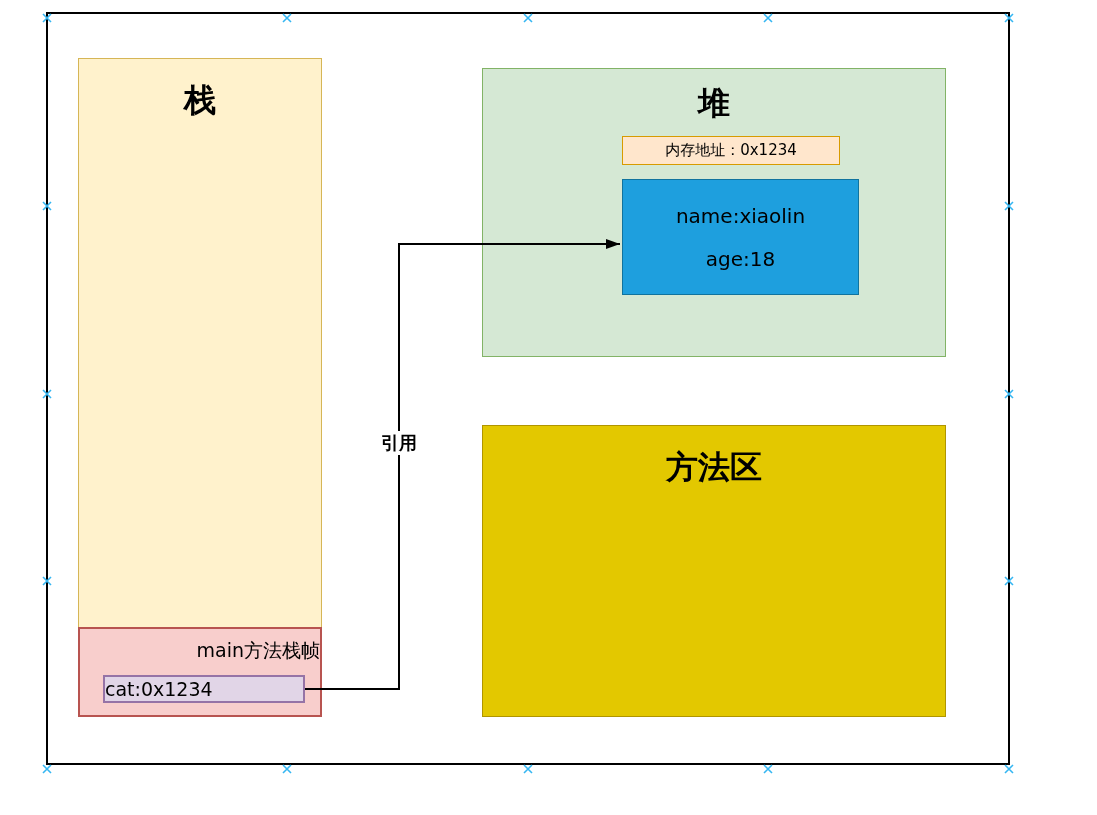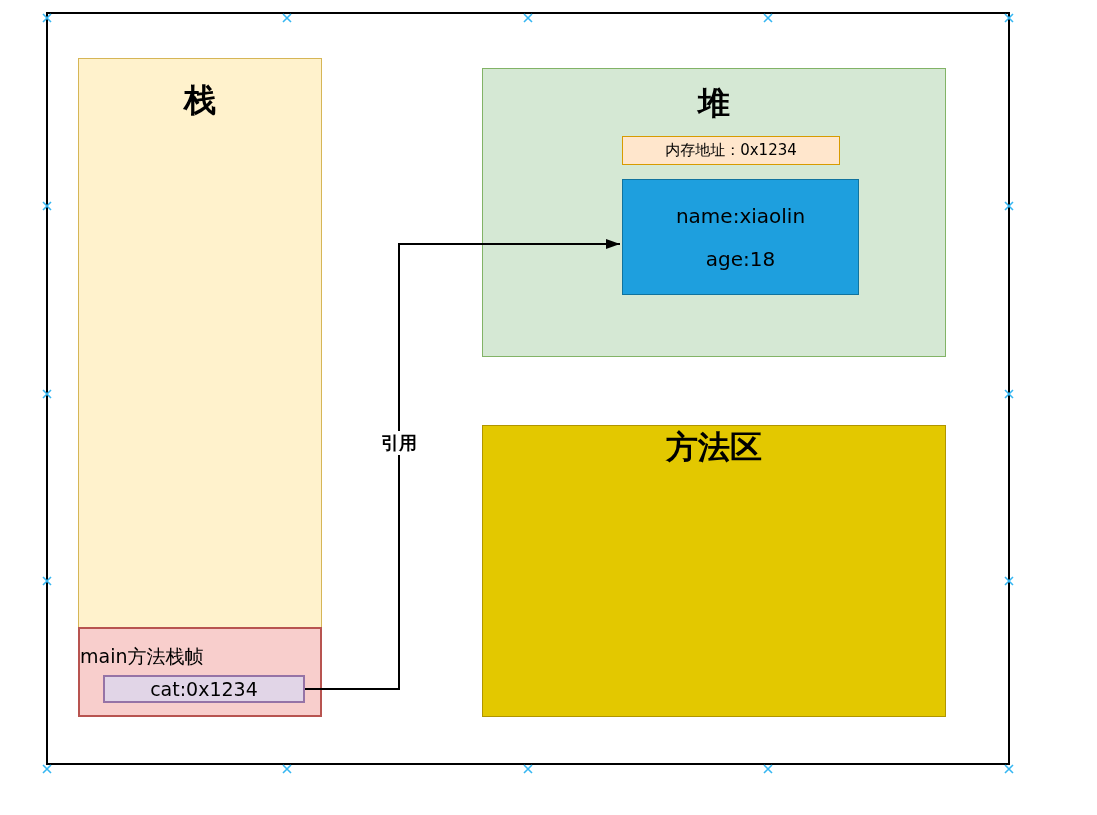--- a/index.html
+++ b/index.html
@@ -11,33 +11,33 @@
     border:2px solid #000000; box-sizing:border-box; background:#ffffff;
   }
 
   .shape { position:absolute; box-sizing:border-box; }
 
   .stack-box   { left:78px;  top:58px;  width:244px; height:659px; background:#FFF2CC; border:1px solid #D6B656; }
   .heap-box    { left:482px; top:68px;  width:464px; height:289px; background:#D5E8D4; border:1px solid #82B366; }
   .method-box  { left:482px; top:425px; width:464px; height:292px; background:#E3C800; border:1px solid #B09500; }
   .frame-box   { left:78px;  top:627px; width:244px; height:90px;  background:#F8CECC; border:2px solid #B85450; }
   .var-box     { left:103px; top:675px; width:202px; height:28px;  background:#E1D5E7; border:2px solid #9673A6;
-                 text-align:center; font-size:19px; line-height:24px; color:#000; }
+                 text-align:left; font-size:19px; line-height:24px; color:#000; }
   .addr-box    { left:622px; top:136px; width:218px; height:29px;  background:#FFE6CC; border:1px solid #D79B00;
                  text-align:center; font-size:15px; line-height:27px; color:#000; }
   .object-box  { left:622px; top:179px; width:237px; height:116px; background:#1E9FDE; border:1px solid #10739E;
                  display:flex; flex-direction:column; align-items:center; justify-content:center; gap:19px;
                  font-size:20px; color:#000; }
 
   .region-title { font-size:32px; font-weight:700; color:#000; text-align:center; }
   .stack-box  .region-title { padding-top:20px; }
   .heap-box   .region-title { padding-top:13px; }
-  .method-box .region-title { }
+  .method-box .region-title { padding-top:20px; }
 
-  .frame-label { text-align:left; font-size:19px; color:#000; margin-top:15px; }
+  .frame-label { text-align:right; font-size:19px; color:#000; margin-top:9px; }
 
   .arrow-layer { position:absolute; left:0; top:0; width:1097px; height:815px; pointer-events:none; }
 
   .edge-label {
     position:absolute; left:399px; top:443px; transform:translate(-50%,-50%);
     background:#ffffff; font-size:18px; font-weight:700; color:#000; padding:0 1px; white-space:nowrap;
   }
 
   .xmark { position:absolute; width:10px; height:10px; pointer-events:none; }
 </style>

